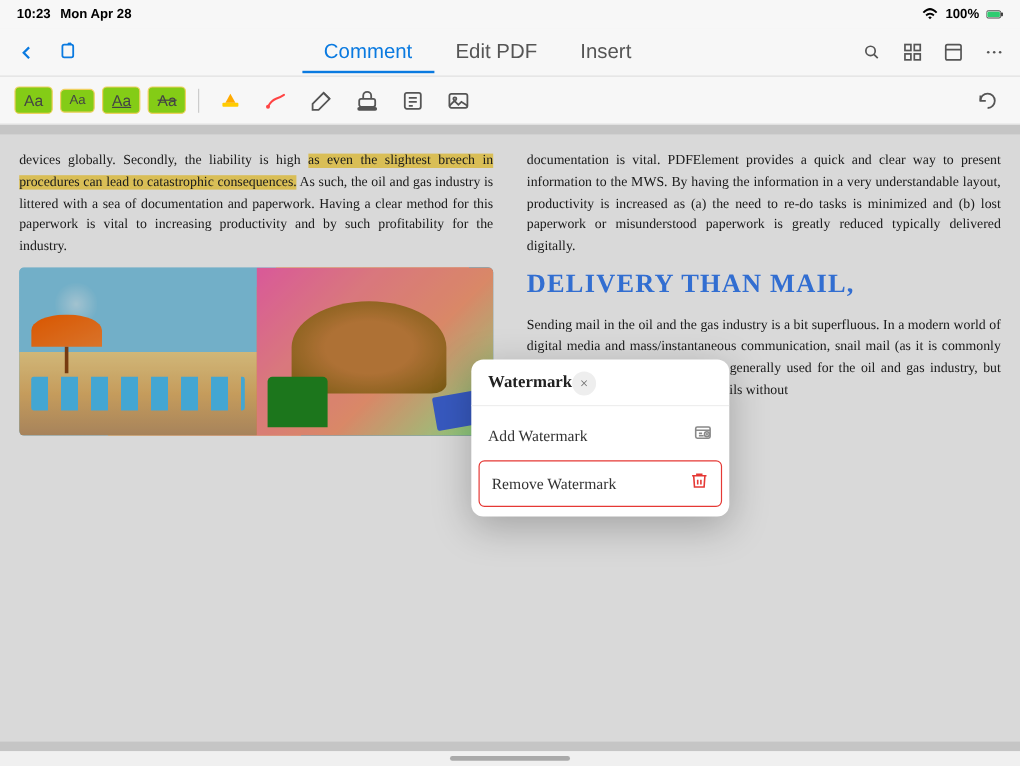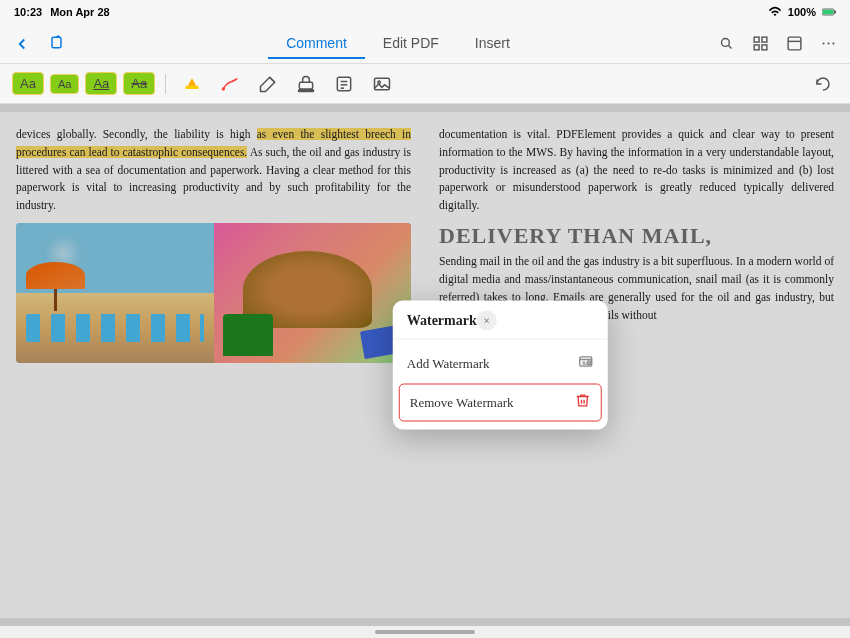--- a/index.html
+++ b/index.html
@@ -33,21 +33,21 @@
       align-items: center;
       background: #f7f7f7;
       border-bottom: 1px solid #ddd;
       height: 40px;
       padding: 0 10px;
     }
     .nav-left { display: flex; align-items: center; gap: 12px; margin-right: 12px; }
     .nav-tabs { display: flex; flex: 1; justify-content: center; gap: 0; }
     .nav-tab {
       padding: 6px 18px;
-      font-size: 14px;
+      font-size: 17px;
       color: #555;
       cursor: pointer;
       border-bottom: 2px solid transparent;
     }
     .nav-tab.active {
       color: #0a7ae0;
       border-bottom: 2px solid #0a7ae0;
     }
     .nav-right { display: flex; align-items: center; gap: 10px; }
     .nav-icon-btn {
@@ -122,27 +122,27 @@
     }
     .pdf-col-right {
       padding-left: 14px;
     }
 
     .pdf-text { text-align: justify; margin-bottom: 8px; }
     .pdf-text .highlight { background: #ffe066; }
     .pdf-text .strikethrough { text-decoration: line-through; color: #999; }
 
     .watermark-text {
-      color: #737373;
+      color: #3b82f6;
       font-weight: 900;
       font-size: 22px;
       line-height: 1.2;
       text-transform: uppercase;
       letter-spacing: 1px;
-      margin-bottom: 4px;
+      margin-bottom: 14px;
     }
 
     .pdf-image {
       width: 100%;
       height: 140px;
       background: linear-gradient(135deg, #87ceeb 0%, #87ceeb 40%, #ffb347 40%, #ff6b35 70%, #4a90a4 70%, #3a7a8a 100%);
       border-radius: 4px;
       margin-top: 6px;
       overflow: hidden;
       position: relative;

